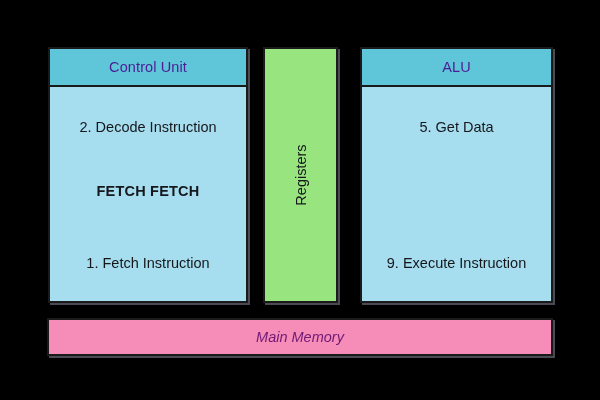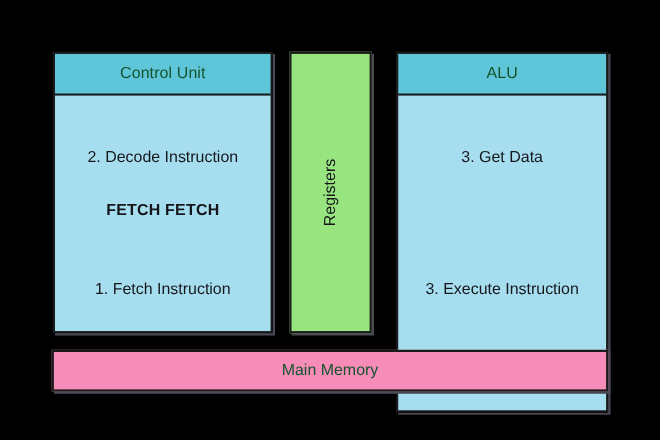--- a/index.html
+++ b/index.html
@@ -37,37 +37,37 @@
   }
   .unit-header {
     flex: 0 0 36px;
     background: #5FC5D9;
     border-bottom: 2px solid #1a1a1a;
     display: flex;
     align-items: center;
     justify-content: center;
     font-size: 14.5px;
     letter-spacing: .1px;
-    color: #14532d;
+    color: #4c1d95;
   }
   .unit-body {
     flex: 1 1 auto;
     background: #A6DEF0;
     position: relative;
   }
   .unit-line {
     position: absolute;
     left: 0;
     right: 0;
     text-align: center;
     font-size: 14.5px;
     color: #15171b;
     white-space: nowrap;
   }
-  .line-top    { top: 48px; }
+  .line-top    { top: 32px; }
   .line-middle { top: 96px; font-weight: bold; letter-spacing: .2px; }
   .line-bottom { top: 168px; }
 
   
   .registers {
     background: #98E47F;
     display: flex;
     align-items: center;
     justify-content: center;
   }
@@ -81,47 +81,48 @@
 
   
   .memory {
     background: #F68CB8;
     display: flex;
     align-items: center;
     justify-content: center;
   }
   .memory-label {
     font-size: 14.5px;
-    color: #14532d;
+    color: #701a75;
     white-space: nowrap;
+    font-style: italic;
   }
 </style>
 </head>
 <body>
 
 <div id="canvas">
 
   <div class="box unit" style="left:48px; top:47px; width:200px; height:256px;">
     <div class="unit-header">Control Unit</div>
     <div class="unit-body">
       <div class="unit-line line-top">2. Decode Instruction</div>
       <div class="unit-line line-middle">FETCH FETCH</div>
       <div class="unit-line line-bottom">1. Fetch Instruction</div>
     </div>
   </div>
 
   <div class="box registers" style="left:263px; top:47px; width:75px; height:256px;">
     <span class="registers-label">Registers</span>
   </div>
 
-  <div class="box unit" style="left:360px; top:47px; width:193px; height:328px;">
+  <div class="box unit" style="left:360px; top:47px; width:193px; height:256px;">
     <div class="unit-header">ALU</div>
     <div class="unit-body">
-      <div class="unit-line line-top">3. Get Data</div>
-      <div class="unit-line line-bottom">3. Execute Instruction</div>
+      <div class="unit-line line-top">5. Get Data</div>
+      <div class="unit-line line-bottom">9. Execute Instruction</div>
     </div>
   </div>
 
   <div class="box memory" style="left:47px; top:318px; width:506px; height:38px;">
     <span class="memory-label">Main Memory</span>
   </div>
 
 </div>
 
 </body></html>

